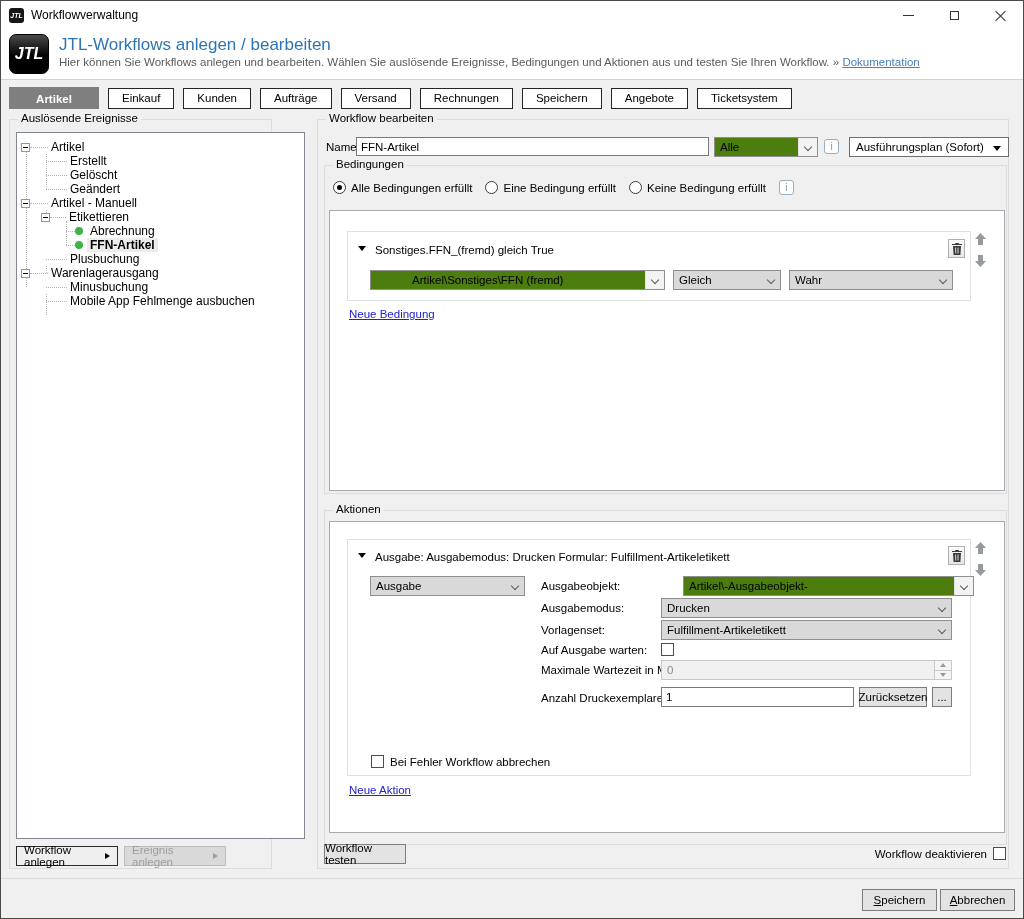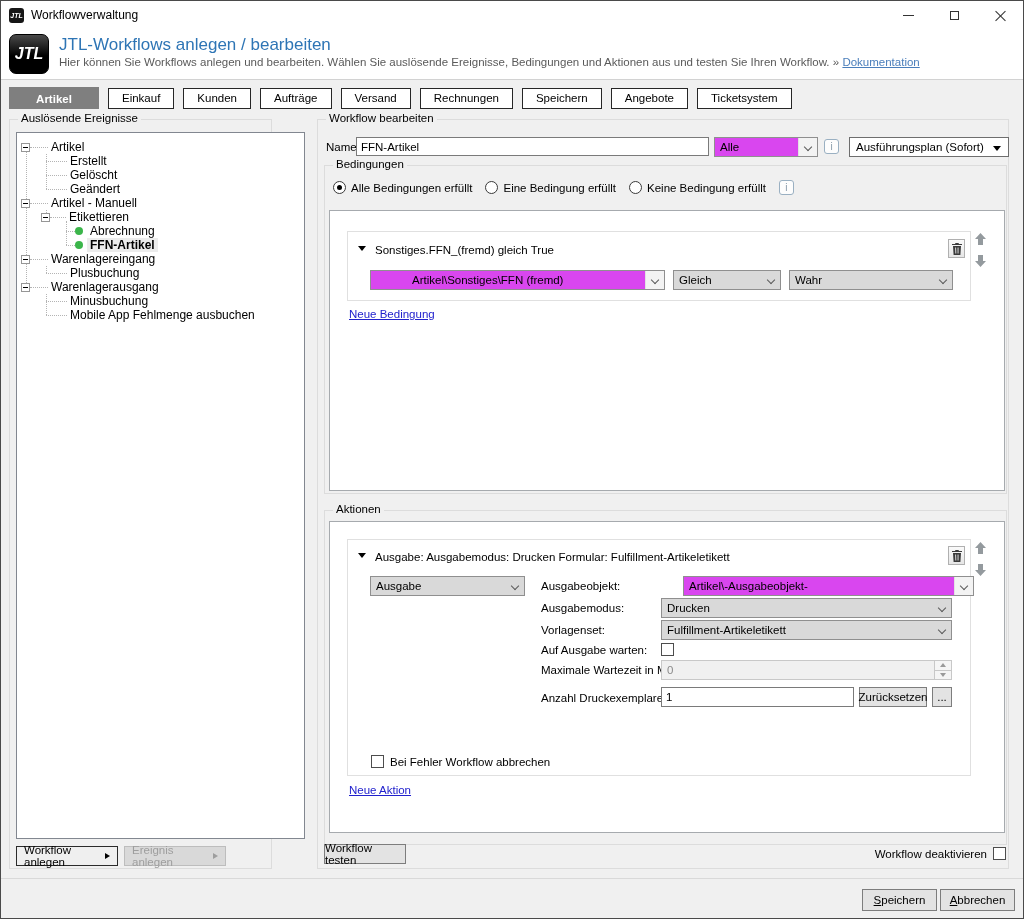--- a/index.html
+++ b/index.html
@@ -46,21 +46,21 @@
   .expander::after { content:""; position:absolute; left:1px; right:1px; top:3px; height:1px; background:#000; }
   .leader { flex:none; height:2px; border-bottom:1px dotted #b4b4b4; }
   .gdot { flex:none; width:8px; height:8px; border-radius:50%; background:#3bb54a; }
   .tlabel { padding:0 3px; font-size:12px; }
   .tlabel.sel { background:#ececec; font-weight:bold; }
   .spine { position:absolute; width:1px; border-left:1px dotted #b4b4b4; }
   
   .txt { position:absolute; height:19px; border:1px solid #7a7a7a; background:#fff; font:11.5px "Liberation Sans",sans-serif; padding:0 4px; }
   .combo { height:20px; border:1px solid #8f8f8f; display:flex; align-items:center; font-size:11.5px; position:relative;
     padding:0 22px 0 5px; white-space:nowrap; overflow:hidden; cursor:pointer; }
-  .combo.white { background:#d946ef;align-items:center; }
+  .combo.white { background:#4d7c0f;align-items:center; }
   .combo.white::before { content:""; position:absolute; right:0; top:0; width:18px; height:100%; background:#f3f3f3; border-left:1px solid #e2e2e2; }
   .combo.gray { background:#d9d9d9; }
   .chev { position:absolute; right:6px; top:6px; width:6px; height:6px; border-right:1px solid #5a5a5a; border-bottom:1px solid #5a5a5a; transform:rotate(45deg); }
   .ddbtn { position:absolute; height:20px; border:1px solid #6e6e6e; background:#fff; display:flex; align-items:center;
     padding:0 22px 0 6px; font-size:11.5px; cursor:pointer; white-space:nowrap; }
   .tri-down { position:absolute; right:7px; top:8px; width:0; height:0; border-left:4px solid transparent; border-right:4px solid transparent; border-top:5px solid #000; }
   .tri-collapse { flex:none; width:0; height:0; border-left:4px solid transparent; border-right:4px solid transparent; border-top:5px solid #000; margin-top:3px; }
   .info-icon { position:absolute; width:15px; height:15px; border:1px solid #9ab0c2; border-radius:3px; background:#fdfdfd;
     color:#8699a8; font-size:10px; display:flex; align-items:center; justify-content:center; cursor:default; }
   .info-icon::after { content:"i"; }
@@ -190,26 +190,20 @@
             <span class="tlabel">Abrechnung</span>
         </div>
         <div class="trow">
           <span class="sp" style="width:49px"></span>
             <span class="leader" style="width:9px"></span>
             <span class="gdot"></span>
             <span class="sp" style="width:4px"></span>
             <span class="tlabel sel">FFN-Artikel</span>
         </div>
         <div class="trow">
-          <span class="sp" style="width:4px"></span>
-            <span class="expander"></span>
-            <span class="leader" style="width:18px"></span>
-            <span class="tlabel">Warenlagereingang</span>
-        </div>
-        <div class="trow">
           <span class="sp" style="width:29px"></span>
             <span class="leader" style="width:21px"></span>
             <span class="tlabel">Plusbuchung</span>
         </div>
         <div class="trow">
           <span class="sp" style="width:4px"></span>
             <span class="expander"></span>
             <span class="leader" style="width:18px"></span>
             <span class="tlabel">Warenlagerausgang</span>
         </div>

